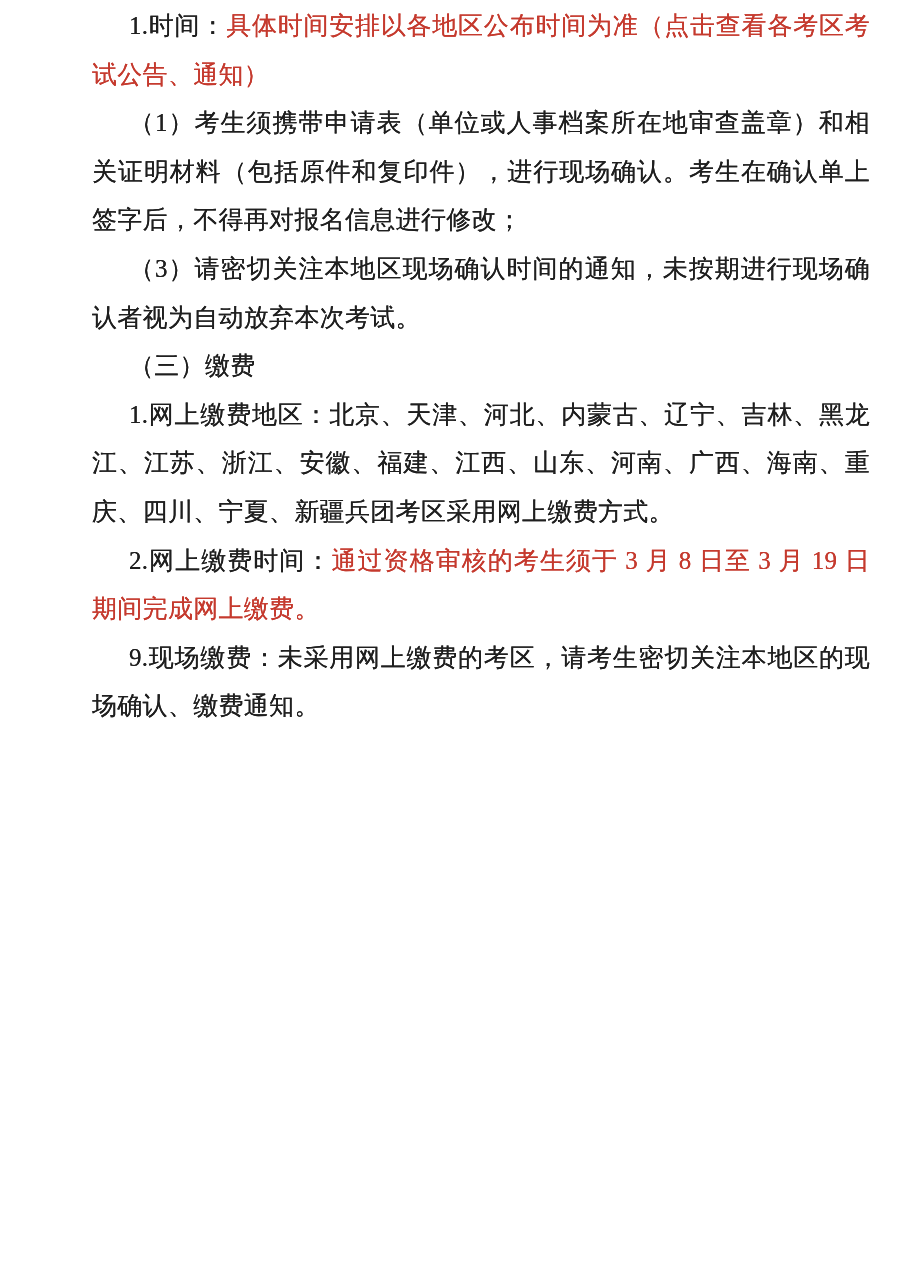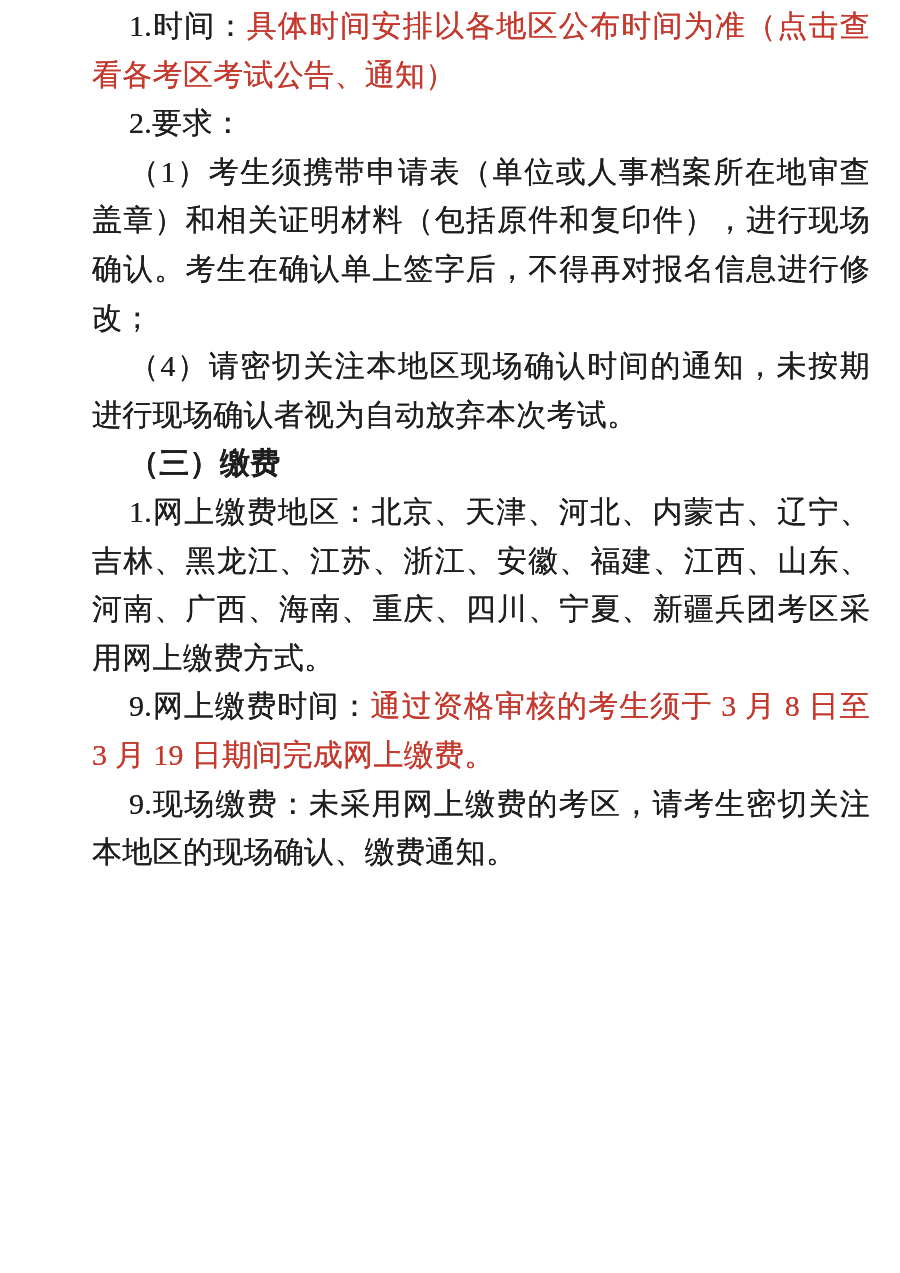--- a/index.html
+++ b/index.html
@@ -16,56 +16,55 @@
   .doc {
     position: absolute;
     left: 92px;
     top: 2px;
     width: 778px;
     font-family: "Liberation Serif", "DejaVu Serif", serif;
   }
   .para {
     margin: 0;
     padding: 0;
-    font-size: 30px;
+    font-size: 25px;
     line-height: 48.6px;
     text-align: justify;
     text-indent: 37px;
     color: #1f1f1f;
     letter-spacing: 0.3px;
     text-shadow: 0 0 0.6px currentColor;
     word-break: break-all;
   }
   .para.heading {
-    font-weight: bold;
+    font-weight: normal;
     text-align: left;
   }
   .seg-black { color: #1f1f1f; }
   .seg-red   { color: #c53a2e; }
   .seg-link  { color: #c53a2e; cursor: pointer; }
 </style>
 </head>
 <body>
 
 <div class="doc">
 
   <p class="para"><span class="seg-black">1.时间：</span><span class="seg-red">具体时间安排以各地区公布时间为准</span><span class="seg-link">（点击查看各考区考试公告、通知）</span></p>
 
-  <p class="para"><span class="seg-black">2.要求：</span></p>
 
   <p class="para"><span class="seg-black">（1）考生须携带申请表（单位或人事档案所在地审查盖章）和相关证明材料（包括原件和复印件），进行现场确认。考生在确认单上签字后，不得再对报名信息进行修改；</span></p>
 
-  <p class="para"><span class="seg-black">（4）请密切关注本地区现场确认时间的通知，未按期进行现场确认者视为自动放弃本次考试。</span></p>
+  <p class="para"><span class="seg-black">（3）请密切关注本地区现场确认时间的通知，未按期进行现场确认者视为自动放弃本次考试。</span></p>
 
 
 
 
   <p class="para heading"><span class="seg-black">（三）缴费</span></p>
 
   <p class="para"><span class="seg-black">1.网上缴费地区：北京、天津、河北、内蒙古、辽宁、吉林、黑龙江、江苏、浙江、安徽、福建、江西、山东、河南、广西、海南、重庆、四川、宁夏、新疆兵团考区采用网上缴费方式。</span></p>
 
-  <p class="para"><span class="seg-black">9.网上缴费时间：</span><span class="seg-red">通过资格审核的考生须于 3 月 8 日至 3 月 19 日期间完成网上缴费。</span></p>
+  <p class="para"><span class="seg-black">2.网上缴费时间：</span><span class="seg-red">通过资格审核的考生须于 3 月 8 日至 3 月 19 日期间完成网上缴费。</span></p>
 
   <p class="para"><span class="seg-black">9.现场缴费：未采用网上缴费的考区，请考生密切关注本地区的现场确认、缴费通知。</span></p>
 
   <p class="para"></p>
 
 </div>
 
 </body></html>

